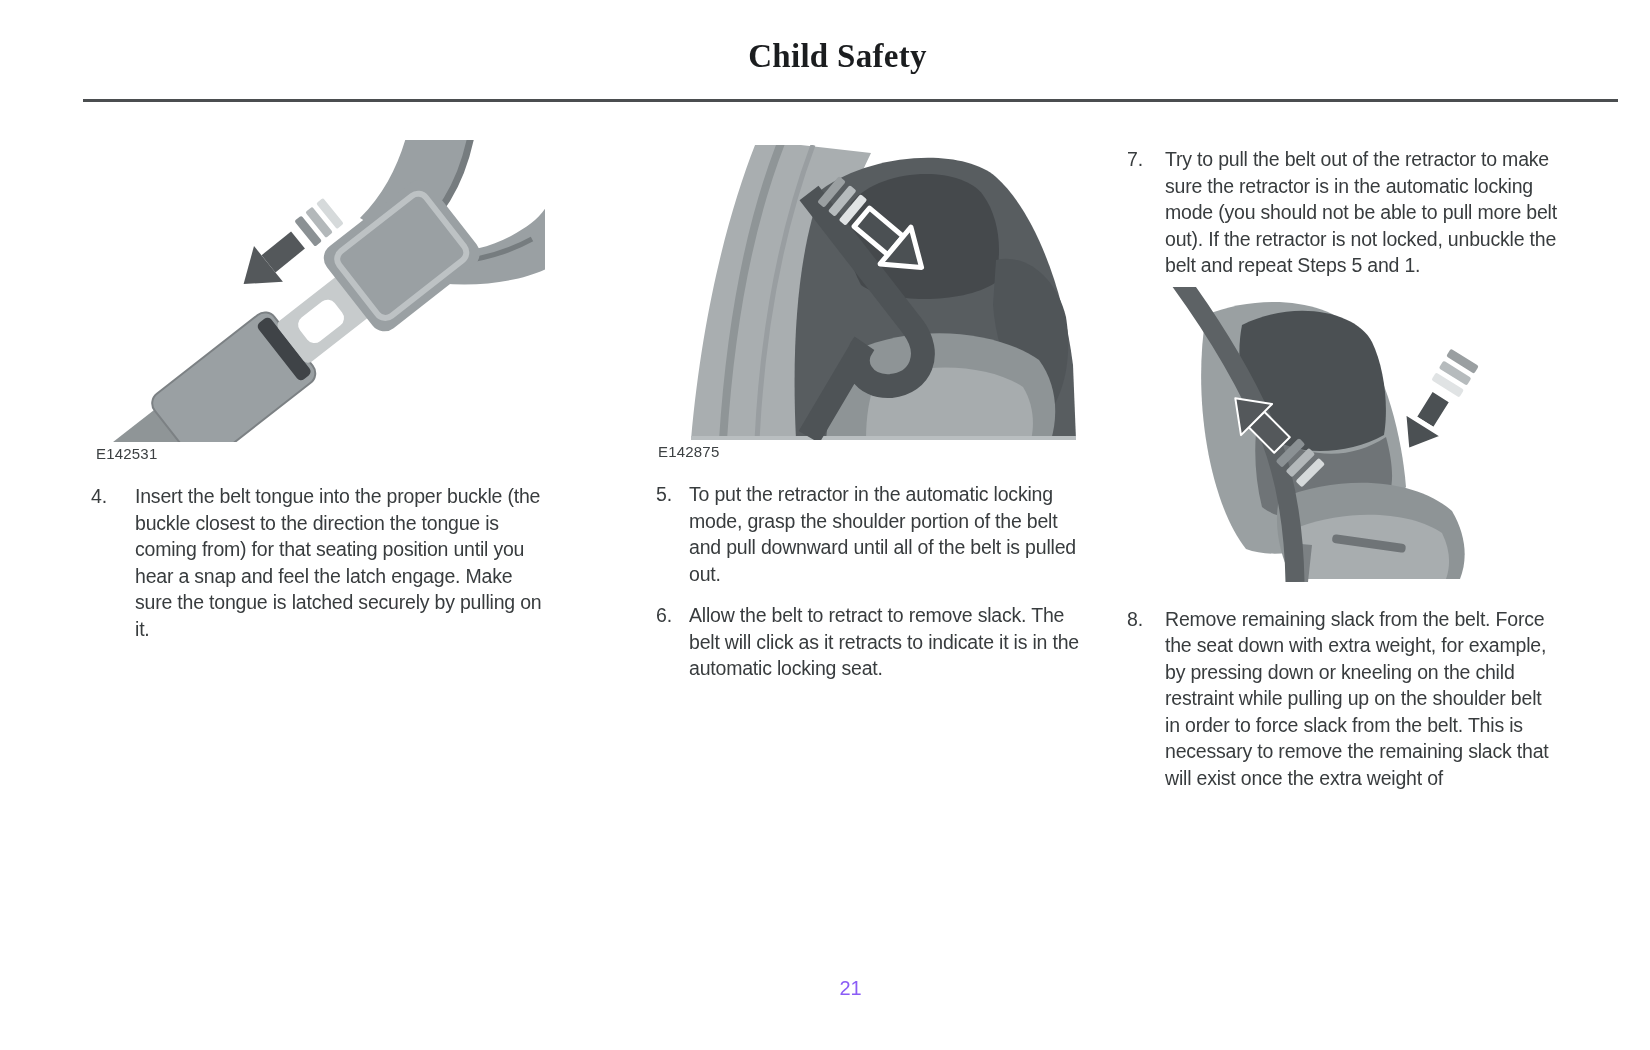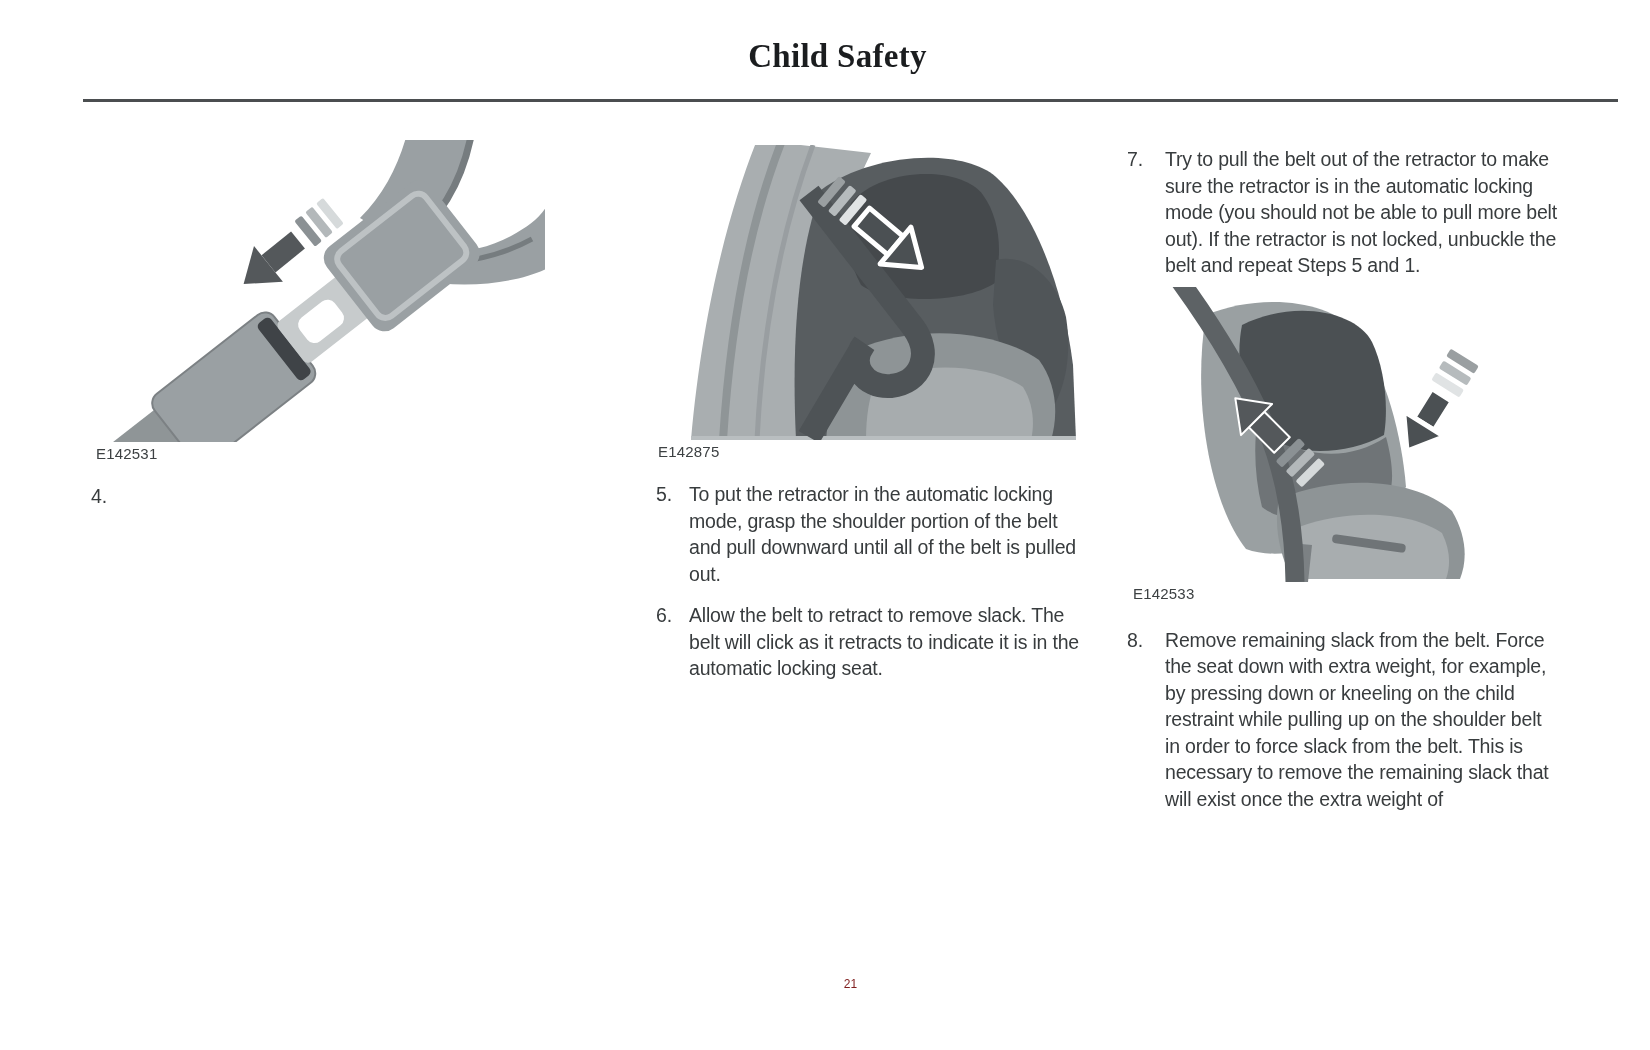--- a/index.html
+++ b/index.html
@@ -54,21 +54,21 @@
 
   .col-2 .figure .illus { margin-left: 8px; margin-top: 5px; }
   .col-1 .figure .illus { margin-left: 2px; }
   .col-3 .step-first { margin-top: 6px; }
   .col-3 .figure { margin-top: 8px; }
   .col-3 .figure .illus { margin-left: -30px; }
   .col-3 .step-after-fig { margin-top: 24px; }
 
   .page-number {
     position: absolute; top: 977px; left: 83px; width: 1535px;
-    text-align: center; font-size: 12px; color: #7f1d1d;
+    text-align: center; font-size: 20px; color: #8b5cf6;
   }
 </style>
 </head>
 <body>
 
 <h1 class="page-title">Child Safety</h1>
 <div class="title-rule"></div>
 
 <div class="col col-1">
 
@@ -97,20 +97,21 @@
         <rect x="-18" y="-16" width="9" height="33" rx="2" fill="#8b9194"></rect>
         <rect x="0" y="-11" width="38" height="22" fill="#54585b"></rect>
         <polygon points="38,-23 70,0 38,23" fill="#54585b"></polygon>
       </g>
     </svg>
     <figcaption class="fig-label">E142531</figcaption>
   </figure>
 
   <div class="step">
     <span class="num">4.</span>
+    <span class="txt">Insert the belt tongue into the proper buckle (the buckle closest to the direction the tongue is coming from) for that seating position until you hear a snap and feel the latch engage. Make sure the tongue is latched securely by pulling on it.</span>
   </div>
 </div>
 
 <div class="col col-2">
 
   <figure class="figure">
     <svg class="illus" viewBox="0 0 420 295" width="420" height="295">
 
       <path d="M96,-5 C70,60 42,160 30,295 L150,295 C152,185 172,85 210,8 Z" fill="#a9aeb0"></path>
       <path d="M120,-2 C92,70 70,170 62,295" fill="none" stroke="#8f9597" stroke-width="8"></path>
@@ -184,21 +185,20 @@
       <g transform="translate(348 108) rotate(122)">
         <rect x="-44" y="-16" width="9" height="33" rx="2" fill="#9a9fa1"></rect>
         <rect x="-30" y="-16" width="9" height="33" rx="2" fill="#b6bbbd"></rect>
         <rect x="-16" y="-16" width="9" height="33" rx="2" fill="#e0e3e4"></rect>
         <g fill="#4b5053" stroke="#ffffff" stroke-width="5" stroke-linejoin="round">
           <rect x="0" y="-12" width="34" height="24"></rect>
           <polygon points="34,-24 66,0 34,24"></polygon>
         </g>
       </g>
     </svg>
-    <figcaption class="fig-label">E142533</figcaption>
   </figure>
 
   <div class="step step-after-fig">
     <span class="num">8.</span>
     <span class="txt">Remove remaining slack from the belt. Force the seat down with extra weight, for example, by pressing down or kneeling on the child restraint while pulling up on the shoulder belt in order to force slack from the belt. This is necessary to remove the remaining slack that will exist once the extra weight of</span>
   </div>
 </div>
 
 <div class="page-number">21</div>
 

